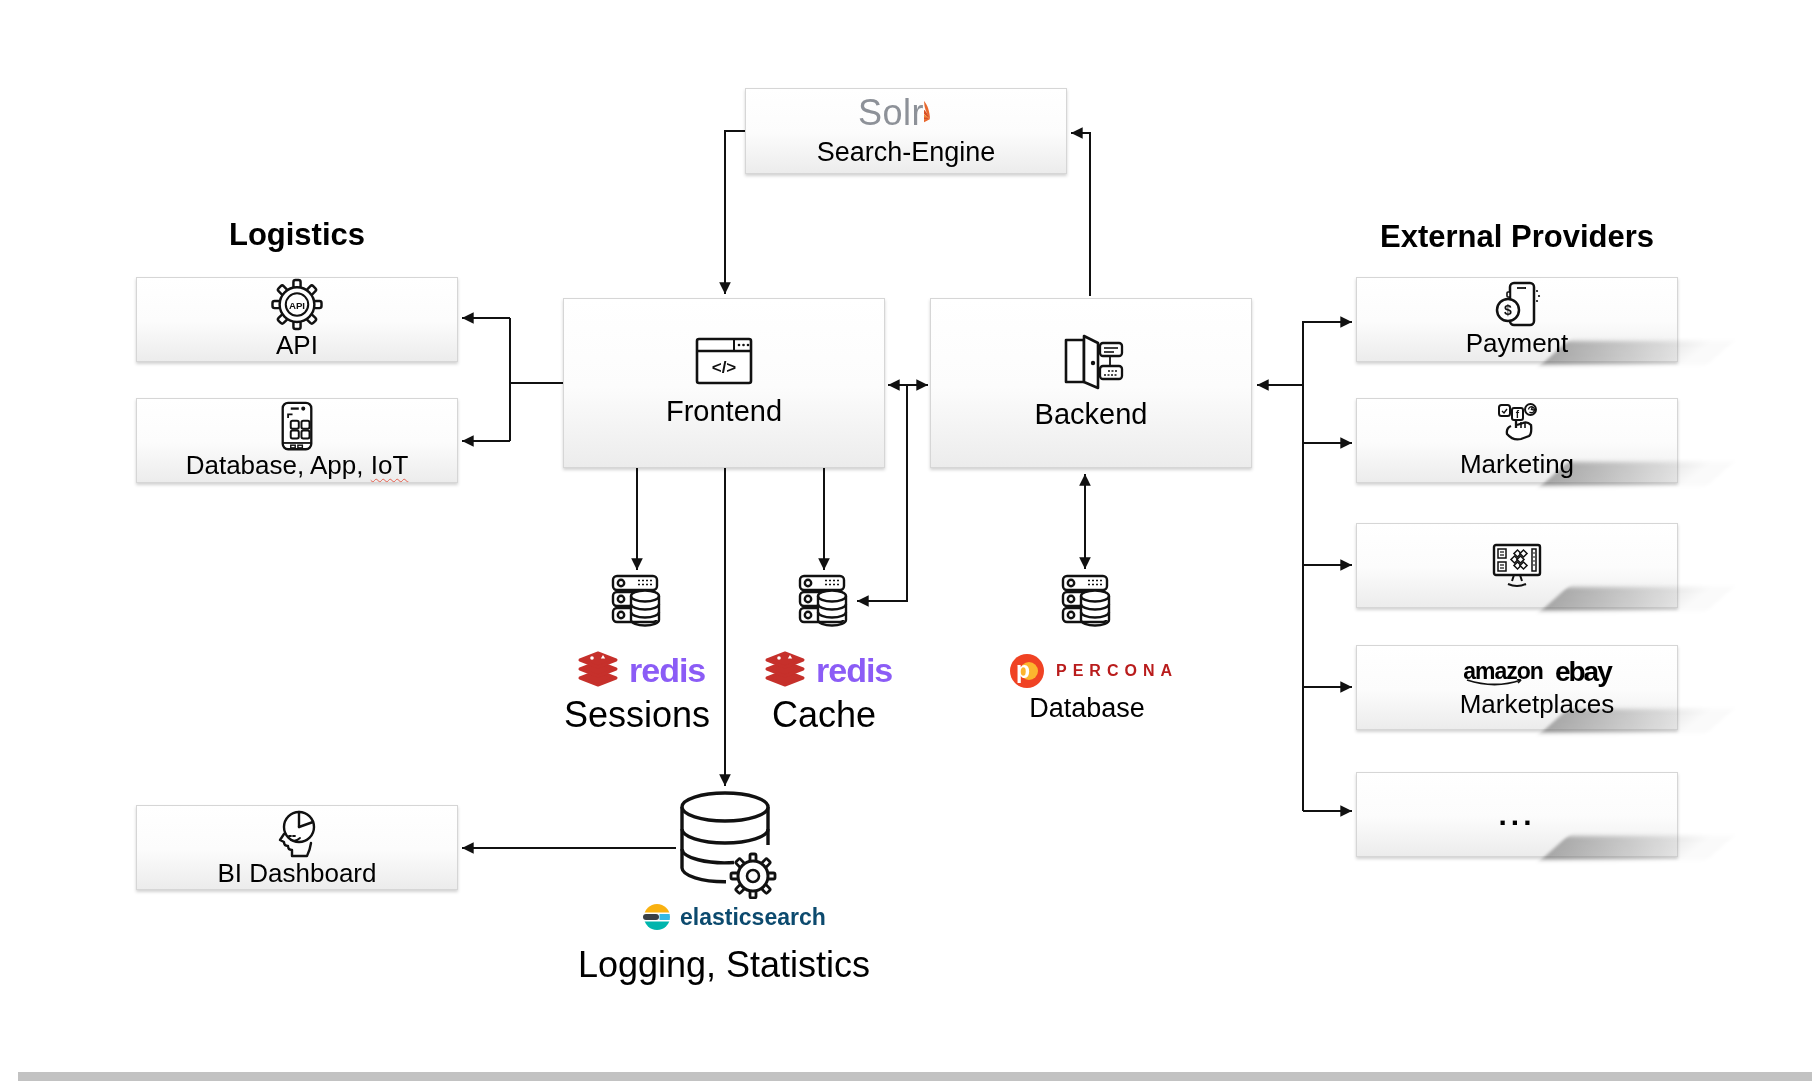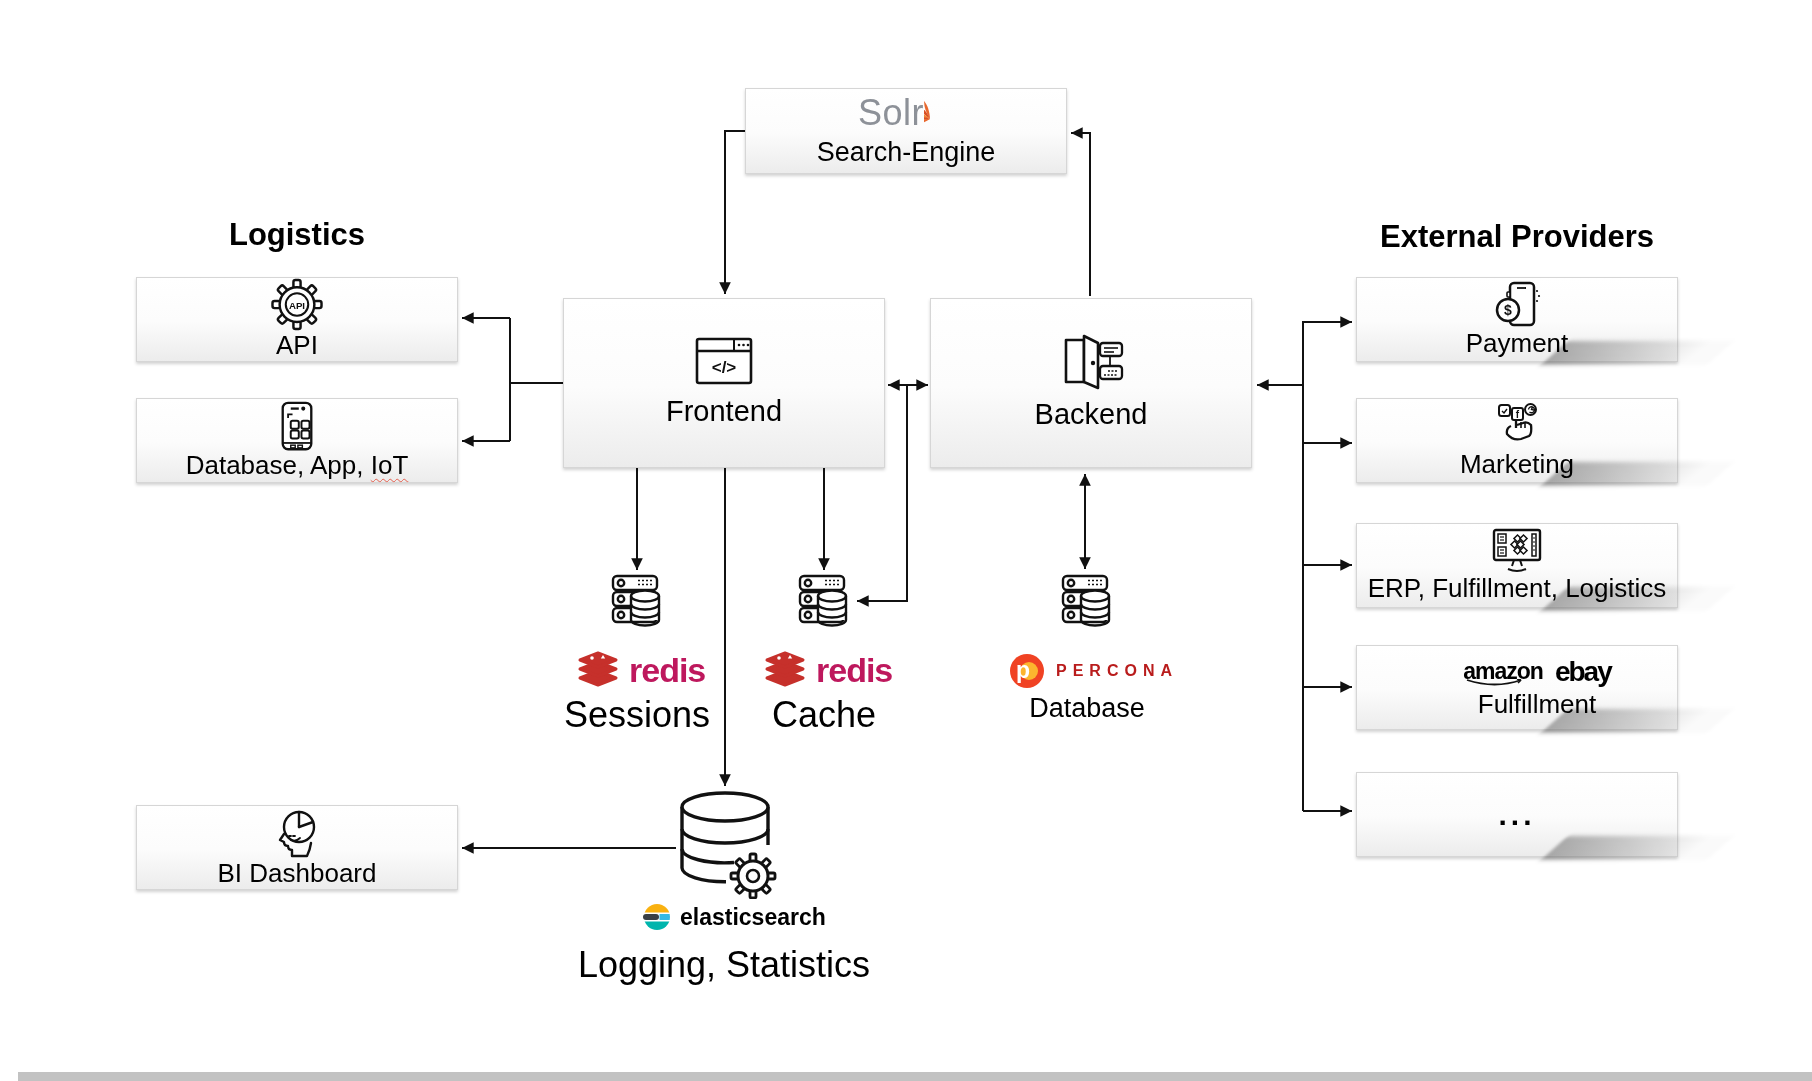--- a/index.html
+++ b/index.html
@@ -20,23 +20,23 @@
   .node.big .lbl{font-size:29px;}
   .wedge{z-index:2;}
   .wedge::after{
     content:"";position:absolute;right:-30px;bottom:-4px;width:52%;height:24px;
     background:linear-gradient(100deg,rgba(0,0,0,0.30),rgba(0,0,0,0.02) 85%);
     transform:skewX(-48deg);transform-origin:100% 100%;z-index:-1;filter:blur(2px);
   }
   .heading{position:absolute;z-index:2;width:322px;text-align:center;font-size:31px;font-weight:bold;}
   .floaty{position:absolute;z-index:2;display:flex;align-items:center;justify-content:center;}
   .dslabel{position:absolute;z-index:2;text-align:center;font-size:36px;white-space:nowrap;}
-  .redis-text{font-size:34px;font-weight:bold;color:#be185d;margin-left:8px;letter-spacing:-1px;}
+  .redis-text{font-size:34px;font-weight:bold;color:#8b5cf6;margin-left:8px;letter-spacing:-1px;}
   .percona-text{font-size:16px;font-weight:bold;color:#b91c1c;letter-spacing:6px;margin-left:10px;}
-  .es-text{font-size:23px;font-weight:bold;color:#000000;margin-left:9px;}
+  .es-text{font-size:23px;font-weight:bold;color:#0c4a6e;margin-left:9px;}
   .solr-row{display:flex;align-items:flex-start;height:44px;}
   .solr-text{font-size:36px;color:#8d9198;letter-spacing:0.5px;line-height:40px;}
   .iot-squiggle{text-decoration:underline;text-decoration-style:wavy;text-decoration-color:#e4604f;text-decoration-thickness:1px;text-underline-offset:4px;}
   .amazon-wrap{display:flex;align-items:center;gap:12px;margin-bottom:2px;}
   .amazon{position:relative;font-size:23px;font-weight:bold;letter-spacing:-1px;}
   .amazon svg{position:absolute;left:2px;bottom:-4px;}
   .ebay{font-size:28px;font-weight:bold;letter-spacing:-2px;}
   .dots-lbl{font-size:30px;font-weight:bold;letter-spacing:4px;}
   .bottom-bar{position:absolute;left:18px;top:1072px;width:1794px;height:9px;background:#c2c2c2;z-index:0;}
   svg text{font-family:"Liberation Sans","DejaVu Sans",sans-serif;}
@@ -253,32 +253,31 @@
       </g>
       <rect x="41" y="6" width="4" height="22" stroke-width="1.5"></rect>
       <line x1="42" y1="10" x2="44" y2="10" stroke-width="1.1"></line>
         <line x1="42" y1="14" x2="44" y2="14" stroke-width="1.1"></line>
       <line x1="42" y1="18" x2="44" y2="18" stroke-width="1.1"></line>
         <line x1="42" y1="22" x2="44" y2="22" stroke-width="1.1"></line>
       <path d="M23,32 l-2,6 M29,32 l2,6" stroke-width="2" fill="none"></path>
       <path d="M17,41 q9,4 18,0" stroke-width="2" fill="none"></path>
     </g>
   </svg>
-  <div class="lbl">ERP, Fulfillment, Logistics</div>
 </div>
 
 <div class="node wedge" style="left:1356px;top:645px;width:322px;height:85px;padding-left:40px;">
   <div class="amazon-wrap">
     <span class="amazon"><span>amazon</span><svg width="62" height="10" viewBox="0 0 62 10">
           <path d="M2,1 Q30,10 56,1" stroke="#111" stroke-width="1.8" fill="none"></path>
           <path d="M56,1 l-4,-1 m4,1 l-3,3" stroke="#111" stroke-width="1.6" fill="none"></path>
         </svg></span>
     <span class="ebay">ebay</span>
   </div>
-  <div class="lbl">Fulfillment</div>
+  <div class="lbl">Marketplaces</div>
 </div>
 
 <div class="node wedge" style="left:1356px;top:772px;width:322px;height:85px;">
   <div class="dots-lbl">...</div>
 </div>
 
 <div class="floaty" style="left:611px;top:574px;">
   <svg width="52" height="54" viewBox="0 0 52 54">
     <g stroke="#111" stroke-width="2.4" fill="#fff">
       <rect x="2" y="2" width="44" height="14" rx="4"></rect>

